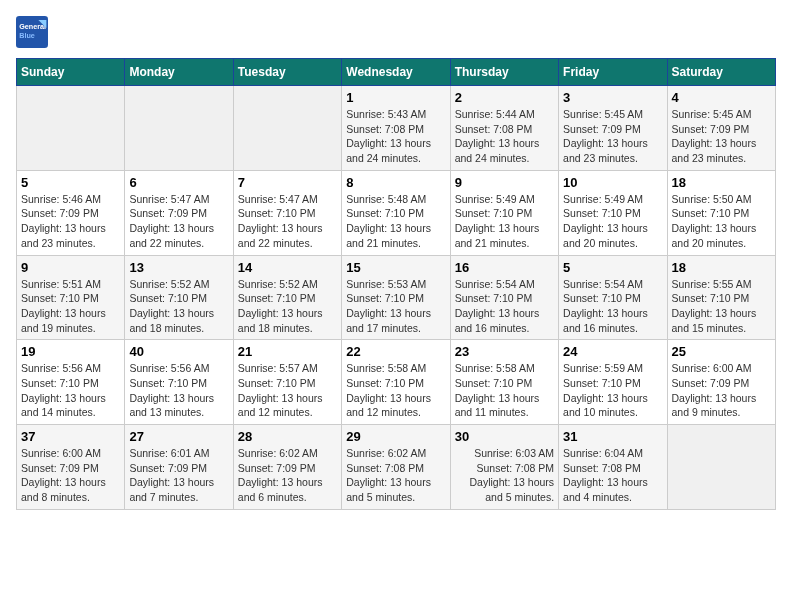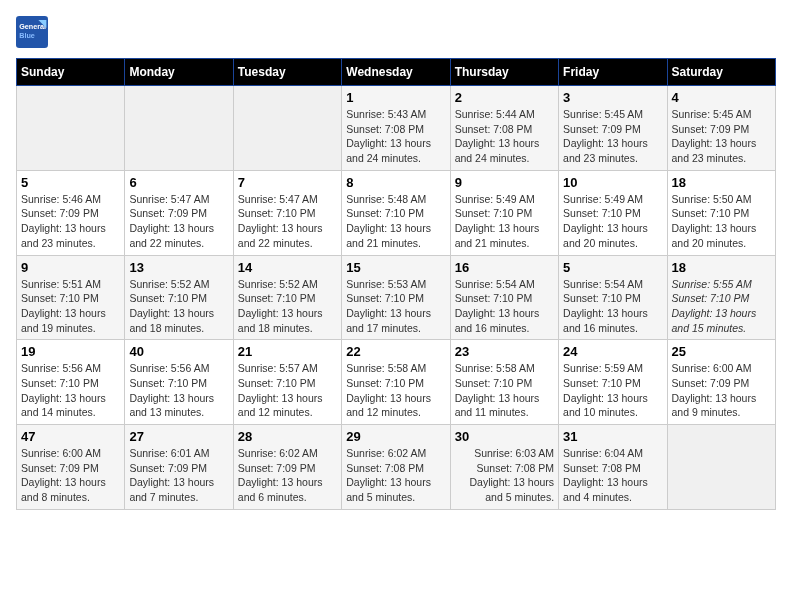--- a/index.html
+++ b/index.html
@@ -43,21 +43,21 @@
       text-align: right;
       font-size: 15px;
       color: #333;
     }
     table {
       width: 100%;
       border-collapse: collapse;
       font-size: 11px;
     }
     thead tr th {
-      background-color: #000000;
+      background-color: #0f766e;
       color: #fff;
       padding: 6px 4px;
       text-align: left;
       font-size: 12px;
       font-weight: bold;
       border: 1px solid #1a4499;
     }
     tbody tr td {
       border: 1px solid #ccc;
       vertical-align: top;
@@ -245,21 +245,21 @@
         </td>
         <td>
           <span class="day-number">5</span>
           <div class="day-info" style="white-space: pre-line;">Sunrise: 5:54 AM
 Sunset: 7:10 PM
 Daylight: 13 hours
 and 16 minutes.</div>
         </td>
         <td>
           <span class="day-number">18</span>
-          <div class="day-info" style="white-space: pre-line; font-style: italic;">Sunrise: 5:55 AM
+          <div class="day-info" style="white-space: pre-line;">Sunrise: 5:55 AM
 Sunset: 7:10 PM
 Daylight: 13 hours
 and 15 minutes.</div>
         </td>
       </tr>
       <tr>
         <td>
           <span class="day-number">19</span>
           <div class="day-info" style="white-space: pre-line;">Sunrise: 5:56 AM
 Sunset: 7:10 PM
@@ -304,21 +304,21 @@
         <td>
           <span class="day-number">25</span>
           <div class="day-info" style="white-space: pre-line;">Sunrise: 6:00 AM
 Sunset: 7:09 PM
 Daylight: 13 hours
 and 9 minutes.</div>
         </td>
       </tr>
       <tr>
         <td>
-          <span class="day-number">47</span>
+          <span class="day-number">37</span>
           <div class="day-info" style="white-space: pre-line;">Sunrise: 6:00 AM
 Sunset: 7:09 PM
 Daylight: 13 hours
 and 8 minutes.</div>
         </td>
         <td>
           <span class="day-number">27</span>
           <div class="day-info" style="white-space: pre-line;">Sunrise: 6:01 AM
 Sunset: 7:09 PM
 Daylight: 13 hours

